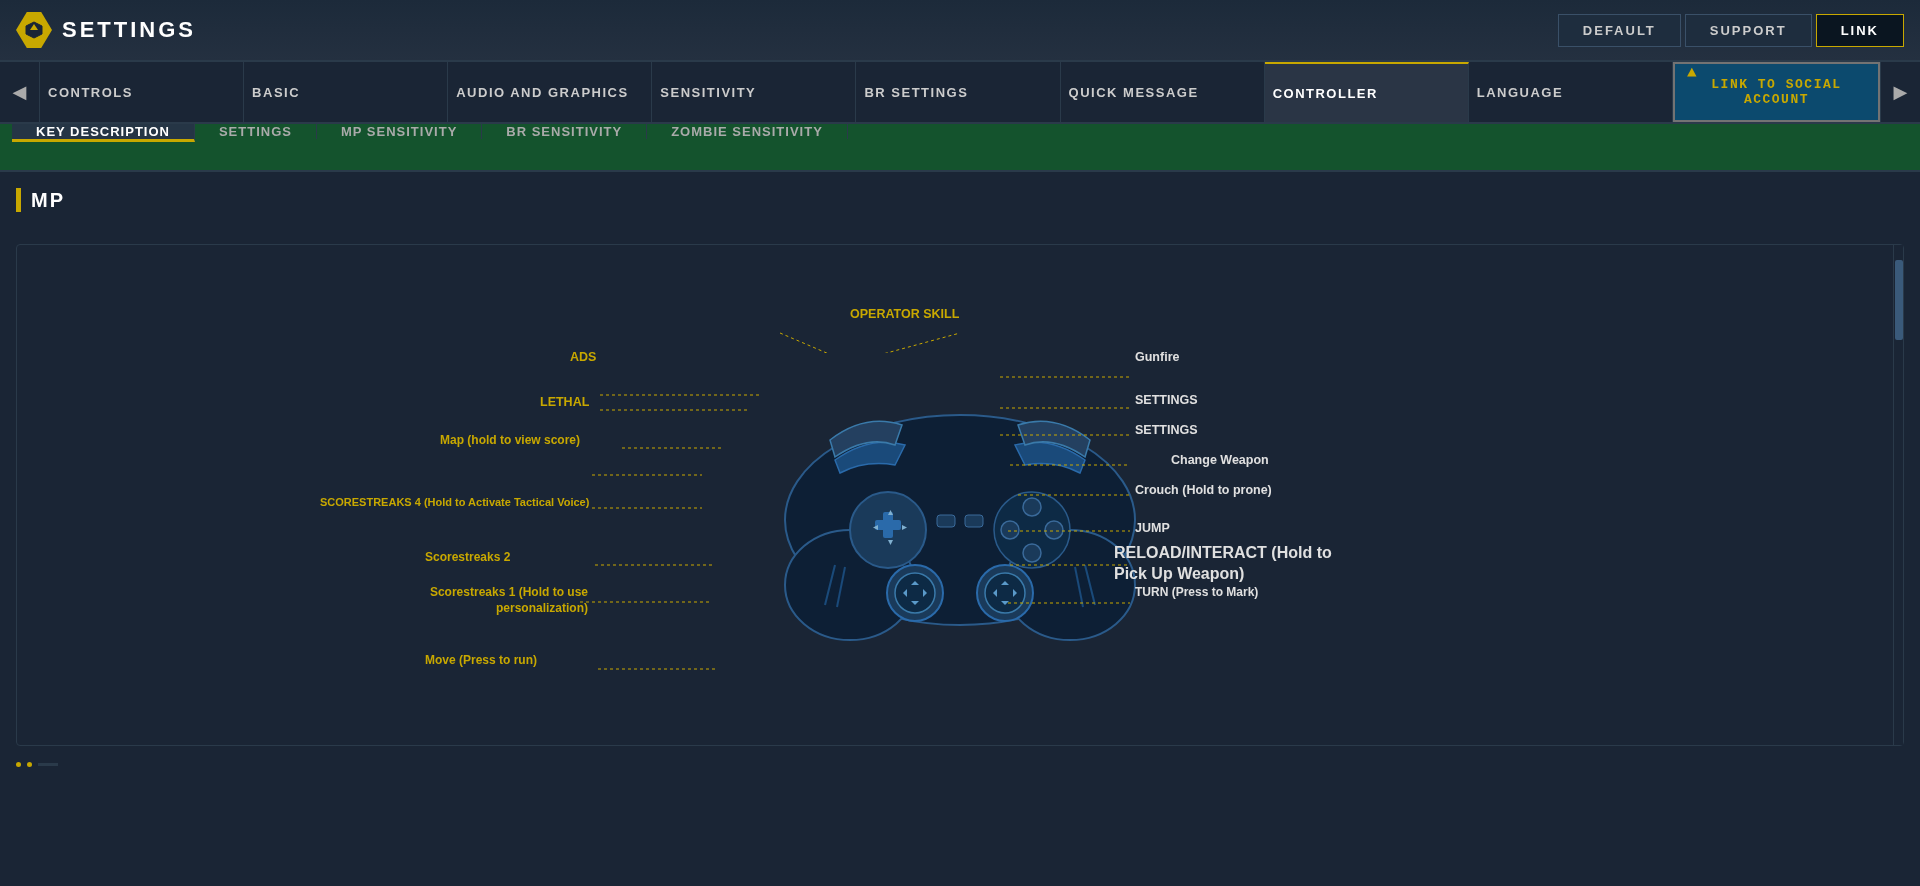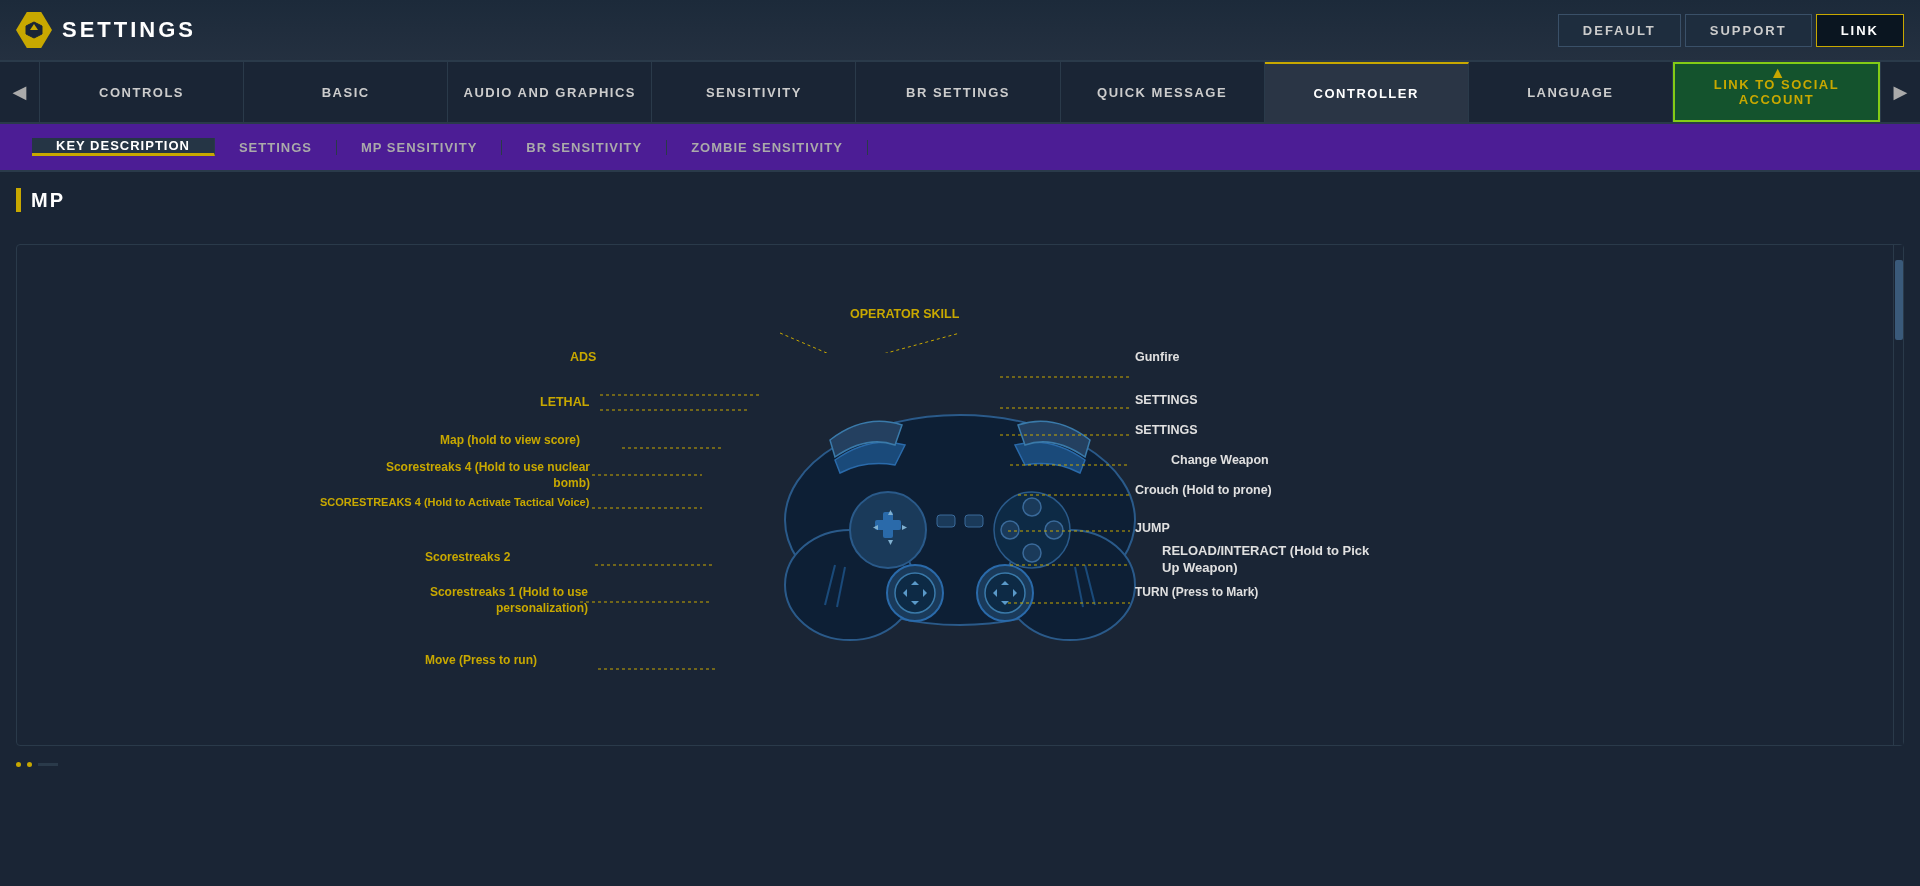--- a/index.html
+++ b/index.html
@@ -88,53 +88,53 @@
       cursor: pointer;
       display: flex;
       align-items: center;
       justify-content: center;
     }
 
     .nav-tab {
       flex: 1;
       display: flex;
       align-items: center;
-      justify-content: center;
       border-right: 1px solid #2a3a4a;
       color: #ccc;
       font-size: 13px;
       font-weight: 700;
       letter-spacing: 1.5px;
       text-transform: uppercase;
       cursor: pointer;
       background: #1a2535;
       text-align: center;
       padding: 0 8px;
     }
 
     .nav-tab.active {
       background: #2a3545;
       color: #fff;
       border-top: 2px solid #c8a800;
     }
 
     .nav-tab.highlight {
+      background: #0c4a6e;
+      color: #c8a800;
+      border: 2px solid #737373;
+      font-family: Liberation Mono, monospace;
+    }
+
+    
+    .sub-tabs {
+      display: flex;
       background: #14532d;
-      color: #c8a800;
-      border: 2px solid #84cc16;
-    }
-
-    
-    .sub-tabs {
-      display: flex;
-      background: #4c1d95;
       height: 48px;
-      align-items: center;
+      align-items: flex-start;
       border-bottom: 2px solid #2a3a4a;
-      padding-left: 32px;
+      padding-left: 12px;
     }
 
     .sub-tab {
       display: flex;
       align-items: center;
       padding: 0 24px;
       color: #aaa;
       font-size: 13px;
       font-weight: 700;
       letter-spacing: 1px;
@@ -349,21 +349,20 @@
       <div style="position:absolute; left:280px; top:130px; color:#c8a800; font-size:12.5px; font-weight:700; text-align:right;">LETHAL</div>
       <svg style="position:absolute; left:340px; top:105px;" width="170" height="50">
         <line x1="0" y1="40" x2="150" y2="40" stroke="#c8a800" stroke-width="1" stroke-dasharray="3,3"></line>
       </svg>
 
       <div style="position:absolute; left:180px; top:168px; color:#c8a800; font-size:12px; font-weight:600; text-align:right; max-width:180px;">Map (hold to view score)</div>
       <svg style="position:absolute; left:362px; top:148px;" width="120" height="40">
         <line x1="0" y1="35" x2="100" y2="35" stroke="#c8a800" stroke-width="1" stroke-dasharray="3,3"></line>
       </svg>
 
-      <div style="position:absolute; left:100px; top:195px; color:#c8a800; font-size:12px; font-weight:600; text-align:right; max-width:230px; line-height:1.3;">Scorestreaks 4 (Hold to use nuclear bomb)</div>
       <svg style="position:absolute; left:332px; top:180px;" width="135" height="40">
         <line x1="0" y1="30" x2="110" y2="30" stroke="#c8a800" stroke-width="1" stroke-dasharray="3,3"></line>
       </svg>
 
       <div style="position:absolute; left:60px; top:230px; color:#c8a800; font-size:11px; font-weight:600; text-align:right; max-width:270px; line-height:1.3;">SCORESTREAKS 4 (Hold to Activate Tactical Voice)</div>
       <svg style="position:absolute; left:332px; top:218px;" width="135" height="35">
         <line x1="0" y1="25" x2="110" y2="25" stroke="#c8a800" stroke-width="1" stroke-dasharray="3,3"></line>
       </svg>
 
       <div style="position:absolute; left:165px; top:285px; color:#c8a800; font-size:12px; font-weight:600; text-align:right;">Scorestreaks 2</div>
@@ -410,21 +409,21 @@
       <div style="position:absolute; left:875px; top:218px; color:#e0e0e0; font-size:12.5px; font-weight:600;">Crouch (Hold to prone)</div>
       <svg style="position:absolute; left:758px; top:198px;" width="120" height="45">
         <line x1="0" y1="32" x2="112" y2="32" stroke="#c8a800" stroke-width="1" stroke-dasharray="3,3"></line>
       </svg>
 
       <div style="position:absolute; left:875px; top:256px; color:#e0e0e0; font-size:12.5px; font-weight:600;">JUMP</div>
       <svg style="position:absolute; left:748px; top:238px;" width="132" height="42">
         <line x1="0" y1="28" x2="122" y2="28" stroke="#c8a800" stroke-width="1" stroke-dasharray="3,3"></line>
       </svg>
 
-      <div style="position:absolute; left:902px; top:278px; color:#e0e0e0; font-size:13px; font-weight:600; max-width:220px; line-height:1.3;">RELOAD/INTERACT (Hold to Pick Up Weapon)</div>
+      <div style="position:absolute; left:854px; top:278px; color:#e0e0e0; font-size:16px; font-weight:600; max-width:220px; line-height:1.3;">RELOAD/INTERACT (Hold to Pick Up Weapon)</div>
       <svg style="position:absolute; left:750px; top:280px;" width="130" height="35">
         <line x1="0" y1="20" x2="120" y2="20" stroke="#c8a800" stroke-width="1" stroke-dasharray="3,3"></line>
       </svg>
 
       <div style="position:absolute; left:875px; top:320px; color:#e0e0e0; font-size:12px; font-weight:600;">TURN (Press to Mark)</div>
       <svg style="position:absolute; left:748px; top:318px;" width="132" height="35">
         <line x1="0" y1="20" x2="122" y2="20" stroke="#c8a800" stroke-width="1" stroke-dasharray="3,3"></line>
       </svg>
 
     </div>

